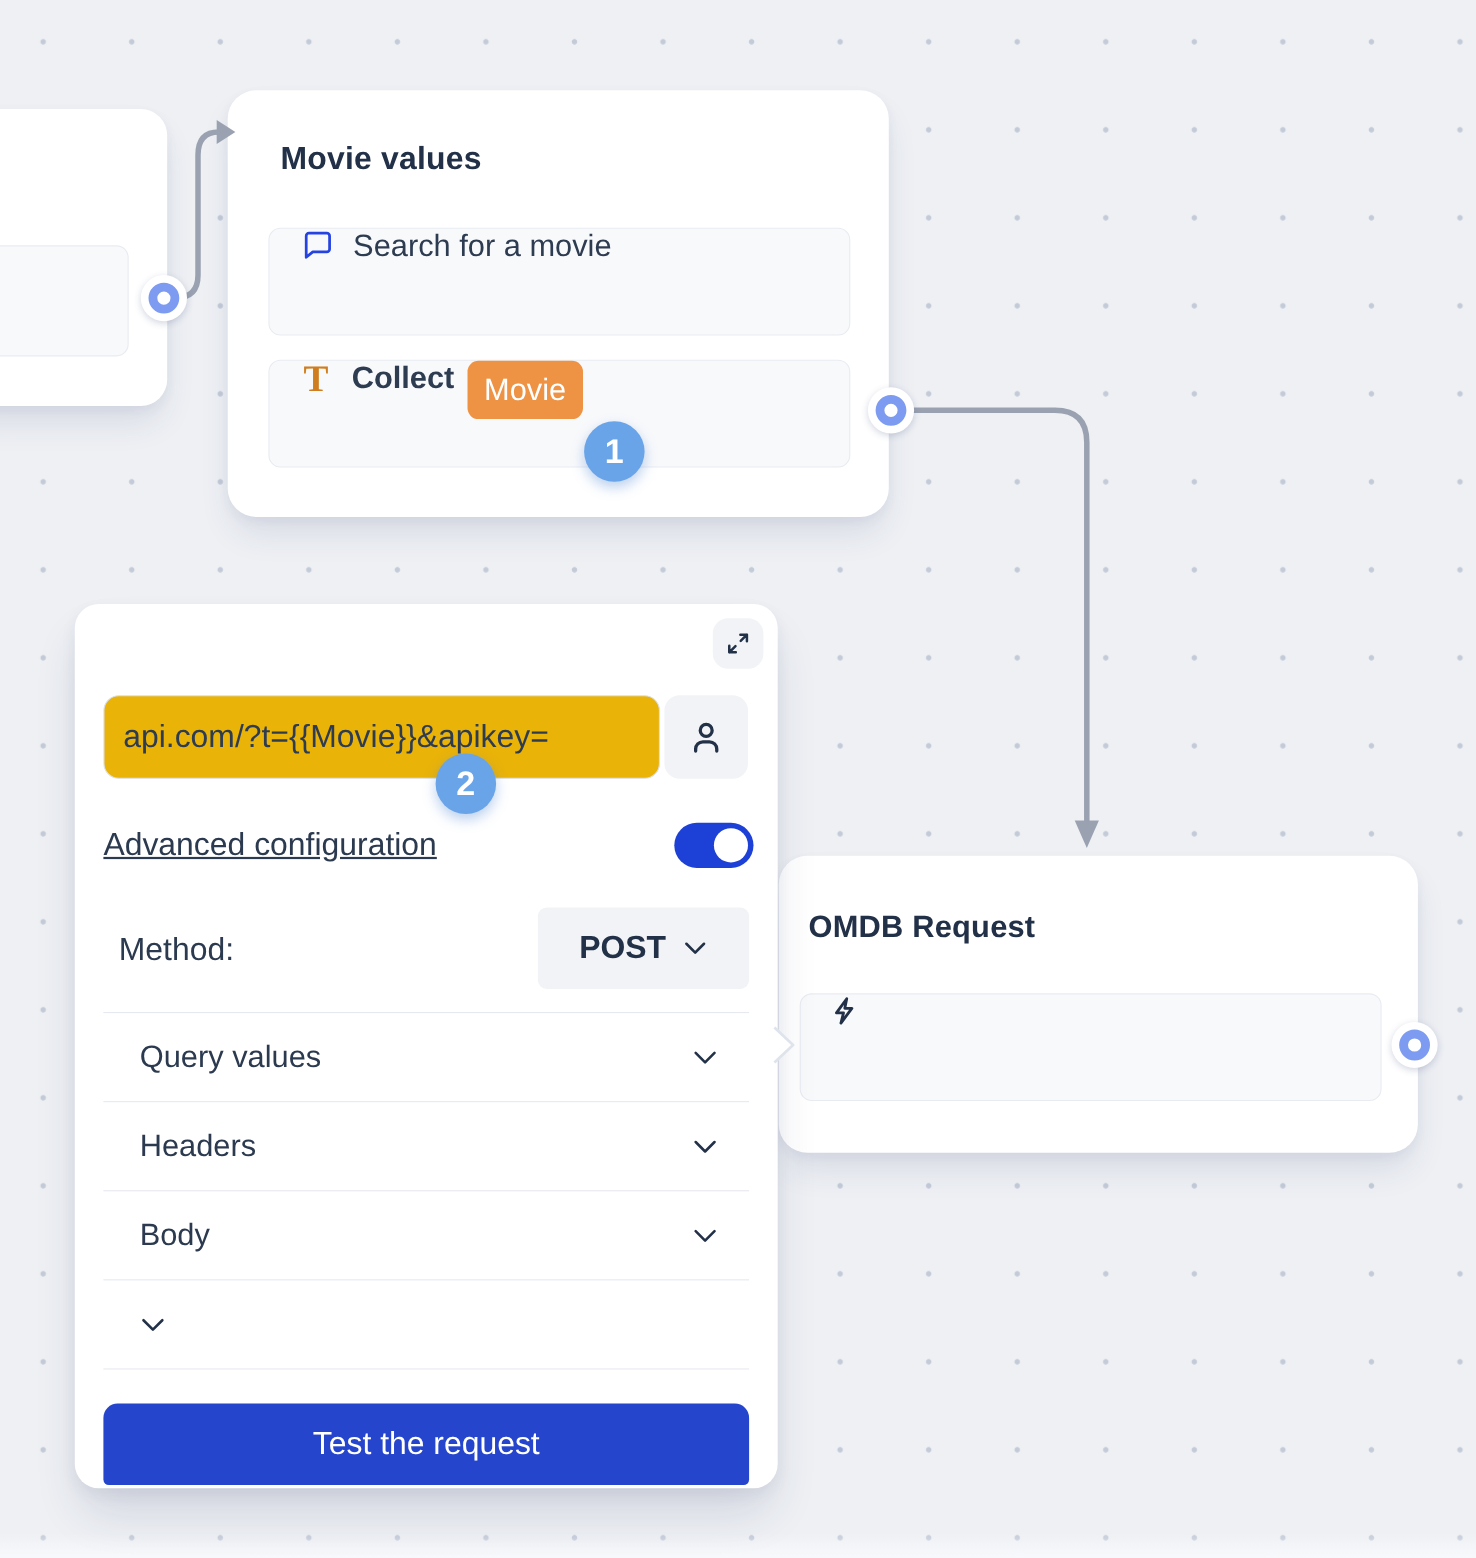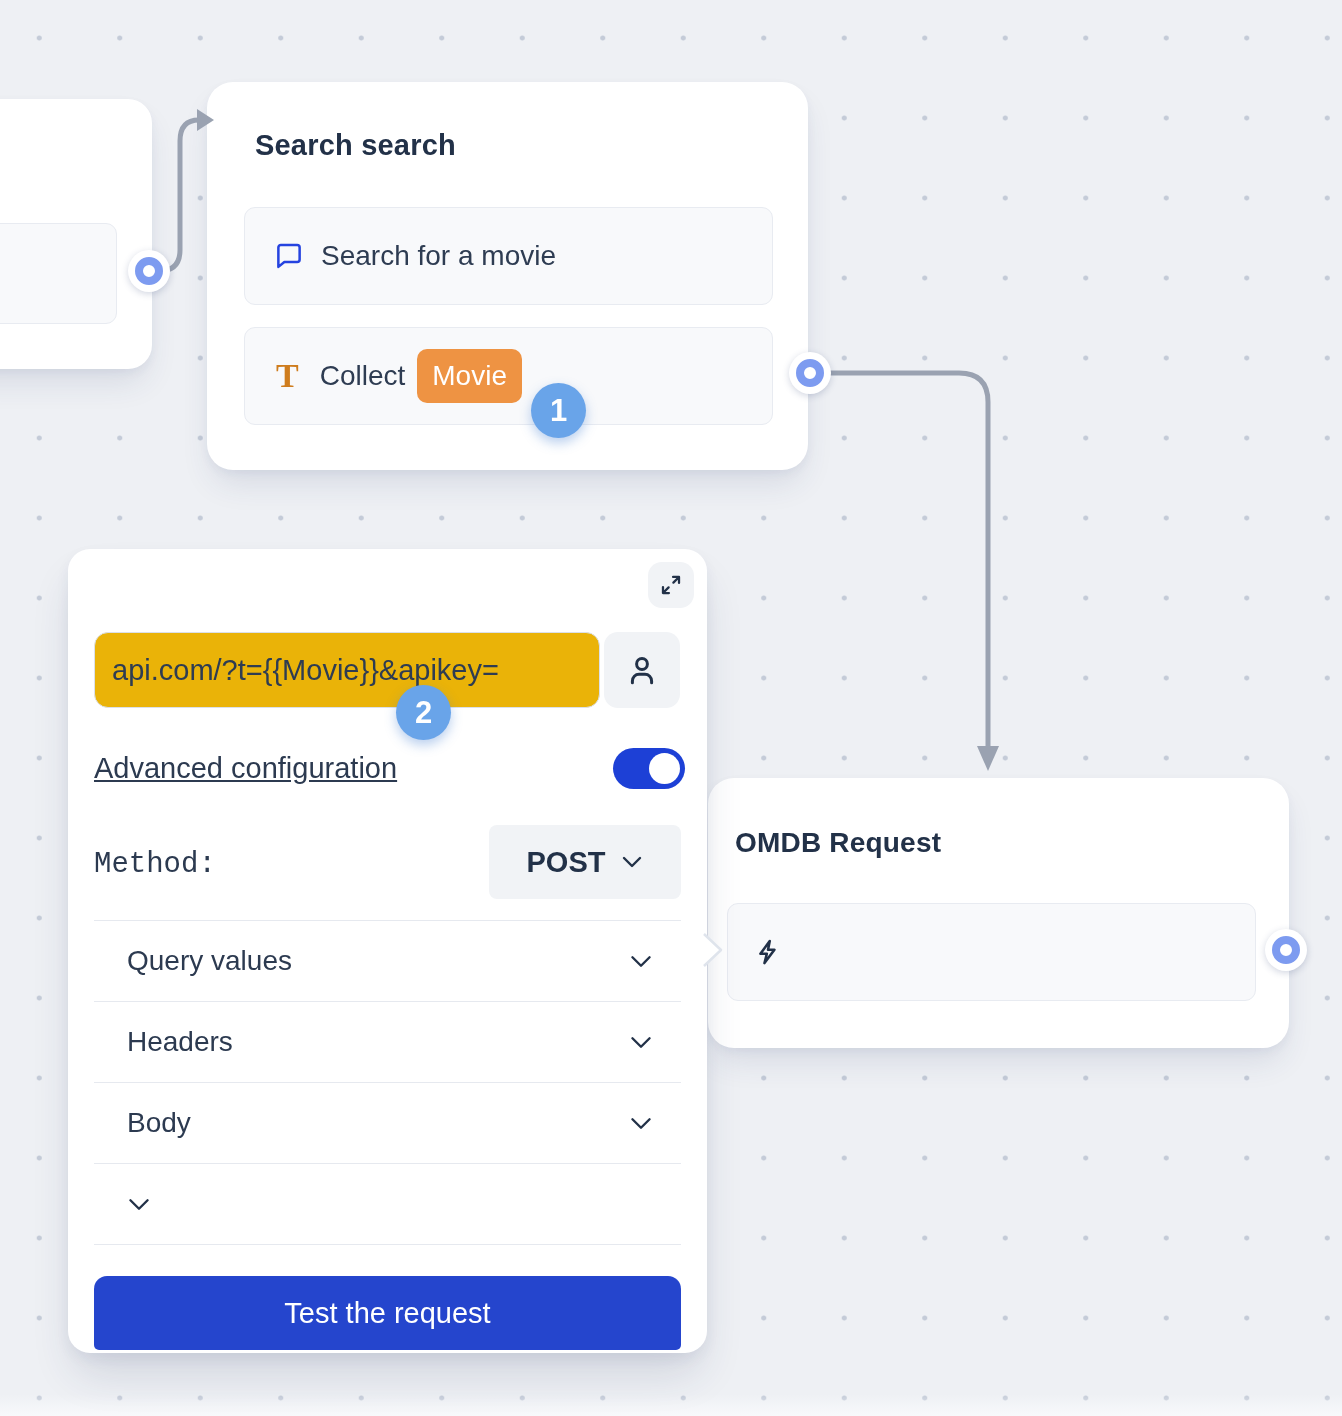--- a/index.html
+++ b/index.html
@@ -12,21 +12,21 @@
     background-position:-1px -2px;
   }
   .canvas::after{content:"";position:absolute;left:0;right:0;bottom:0;height:22px;
     background:linear-gradient(to bottom,rgba(252,253,255,0),rgba(251,252,254,.75));pointer-events:none;}
   .card{
     position:absolute;background:#ffffff;border-radius:26px;
     box-shadow:0 18px 32px -6px rgba(40,60,110,.12),0 4px 10px rgba(40,60,110,.05);
   }
   .node-title{font-size:29px;font-weight:700;color:#223148;letter-spacing:.2px;}
   .node-item{
-    position:absolute;display:flex;align-items:center;
+    position:absolute;display:flex;align-items:flex-start;
     background:#f8f9fb;border:1.5px solid #e8ebf1;border-radius:11px;
     font-size:28px;color:#2e3c52;
   }
   .node-item .icn{display:flex;align-items:center;justify-content:center;flex:0 0 auto;}
   .chip{
     display:inline-block;background:#ee9343;color:#ffffff;border-radius:10px;
     padding:7px 15px;font-size:28px;line-height:1.4;
   }
   .port{
     position:absolute;width:42px;height:42px;border-radius:50%;background:#ffffff;
@@ -92,34 +92,34 @@
   </svg>
 
   <div class="card" style="left:-46px;top:99px;width:198px;height:270px;border-radius:24px;">
     <div class="node-item" style="left:16px;top:124px;width:145px;height:99px;"></div>
   </div>
   <div class="port" style="left:128px;top:250px;">
     <div class="ring"></div>
   </div>
 
   <div class="card" style="left:207px;top:82px;width:601px;height:388px;">
-    <div class="node-title" style="position:absolute;left:48px;top:47px;">Search search</div>
+    <div class="node-title" style="position:absolute;left:48px;top:47px;">Movie values</div>
 
     <div class="node-item" style="left:37px;top:125px;width:527px;height:96px;">
       <span class="icn" style="margin-left:29px;">
         <svg width="30" height="30" viewBox="0 0 24 24" fill="none" stroke="#2543e0" stroke-width="2" stroke-linejoin="round">
           <path d="M3.5 5.2a2 2 0 0 1 2-2h13a2 2 0 0 1 2 2v9.6a2 2 0 0 1-2 2H8.3l-4.8 3.9V5.2z"></path>
         </svg>
       </span>
       <span style="margin-left:17px;">Search for a movie</span>
     </div>
 
     <div class="node-item" style="left:37px;top:245px;width:527px;height:96px;">
       <span class="icn t-glyph" style="margin-left:31px;">T</span>
-      <span style="margin-left:21px;">Collect</span>
+      <span style="margin-left:21px;font-weight:bold;">Collect</span>
       <span class="chip" style="margin-left:12px;">Movie</span>
     </div>
   </div>
   <div class="step-badge" style="left:531px;top:383px;">1</div>
   <div class="port" style="left:789px;top:352px;">
     <div class="ring"></div>
   </div>
 
   <div class="card" style="left:708px;top:778px;width:581px;height:270px;">
     <div class="node-title" style="position:absolute;left:27px;top:49px;font-size:28px;">OMDB Request</div>
@@ -156,21 +156,21 @@
           <path d="M5.6 20.5 v-1.2 a4.4 4.4 0 0 1 4.4-4.4 h4 a4.4 4.4 0 0 1 4.4 4.4 v1.2"></path>
         </svg>
       </span>
     </button>
 
     <div class="lbl" style="left:26px;top:203px;text-decoration:underline;">Advanced configuration</div>
     <div class="toggle">
       <div class="knob"></div>
     </div>
 
-    <div class="lbl" style="left:26px;top:299px;font-family:Liberation Mono, monospace;">Method:</div>
+    <div class="lbl" style="left:40px;top:299px;">Method:</div>
     <div class="dropdown">
       <span>POST</span>
       <span style="display:flex;">
         <svg width="22" height="14" viewBox="0 0 22 14" fill="none" stroke="#223148" stroke-width="2.4" stroke-linecap="round" stroke-linejoin="round">
           <path d="M3 3 L11 11 L19 3"></path>
         </svg>
       </span>
     </div>
 
     <div class="sections">

